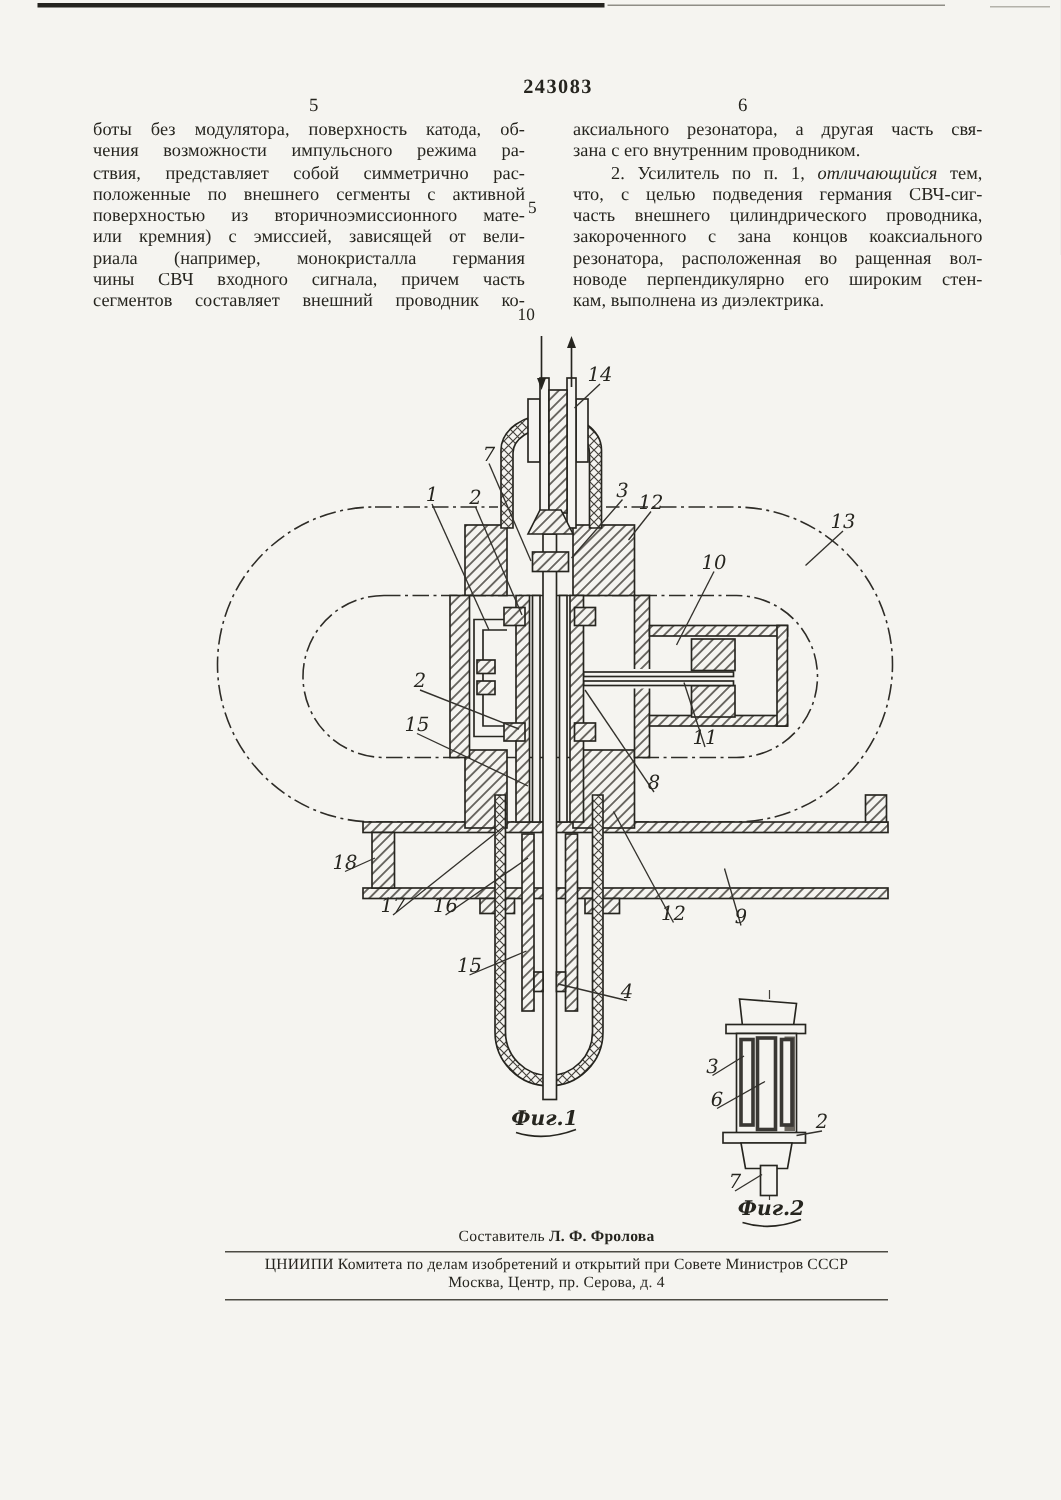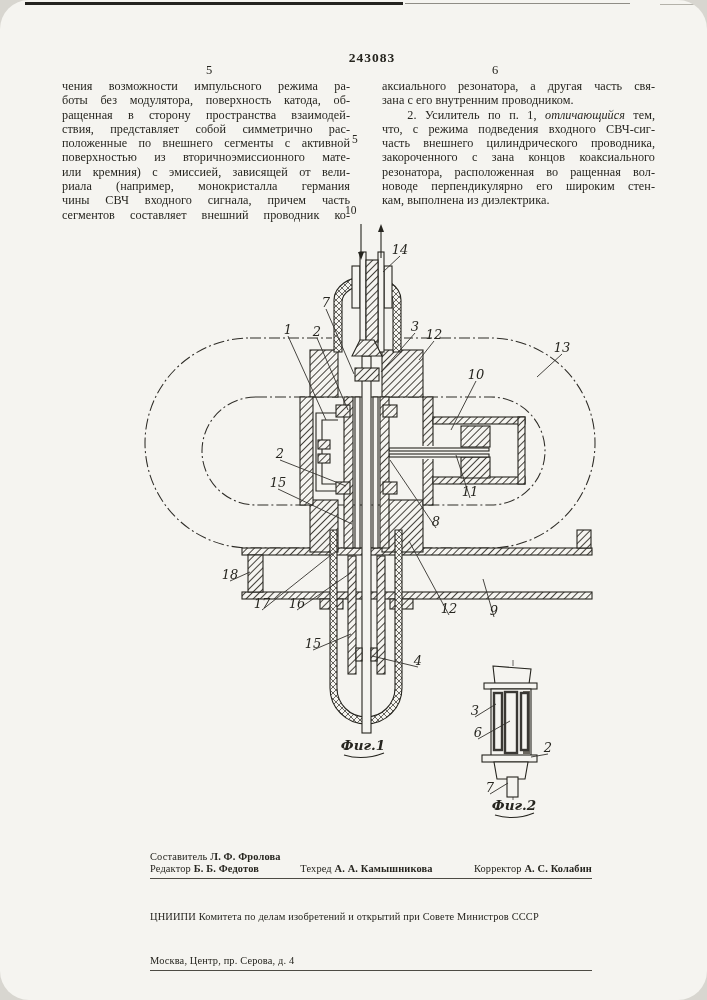--- a/index.html
+++ b/index.html
@@ -1,18 +1,18 @@
 <!DOCTYPE html>
 <html><head>
 <meta charset="utf-8">
 <style>
   html,body{margin:0;padding:0;}
   body{background:#d8d6d0;}
   #page{position:relative;width:707px;height:1000px;background:#f5f4f0;overflow:hidden;
-        font-family:"Liberation Serif", serif;color:#26251f;border-radius:29px;}
+        font-family:"Liberation Serif", serif;color:#26251f;}
   .abs{position:absolute;}
   
   .scanline1{left:25px;top:2px;width:378px;height:3px;background:#24231f;}
   .scanline2{left:405px;top:3px;width:225px;height:1px;background:#8f8d86;}
   .scanline3{left:660px;top:4px;width:40px;height:1px;background:#b4b2aa;}
   
   .patent-no{left:180px;top:50px;width:384px;text-align:center;
              font-weight:bold;font-size:13.5px;letter-spacing:1px;}
   .colno{font-size:12.5px;}
   .colno-left{left:206px;top:63px;}
@@ -35,55 +35,54 @@
   .dashdot{fill:none;stroke:#2e2c27;stroke-width:1.05;stroke-dasharray:11 3 2 3;}
   .thindash{fill:none;stroke:#44423c;stroke-width:0.8;stroke-dasharray:6 3 1.5 3;}
   .leader{stroke:#33312c;stroke-width:0.9;}
   .figlabel{font:italic 13px "DejaVu Serif", serif;fill:#26251f;text-anchor:middle;}
   .figcaption{font:italic bold 13.5px "DejaVu Serif", serif;fill:#26251f;text-anchor:middle;}
   .slot{fill:#f5f4f0;stroke:#3a3834;stroke-width:2.4;}
   .ink{fill:#26251f;}
   
   .footer{left:150px;top:819px;width:442px;font-size:10.4px;line-height:11.2px;letter-spacing:0.15px;}
   .f-row{margin-bottom:3px;}
-  .f-center{text-align:left;margin-top:32px;}
+  .f-center{text-align:center;}
   .f-3{display:flex;justify-content:space-between;}
   .f-rule{border-top:1px solid #4d4b44;margin:4px 0 3px 0;}
   .f-tight{margin-bottom:1px;}
 </style>
 </head>
 <body>
 
 <div id="page">
 
   <div class="abs scanline1"></div>
   <div class="abs scanline2"></div>
   <div class="abs scanline3"></div>
 
   <div class="abs patent-no">243083</div>
   <div class="abs colno colno-left">5</div>
   <div class="abs colno colno-right">6</div>
 
   <div class="abs col col-left">
+      <div class="tline">боты без модулятора, поверхность катода, об-</div>
       <div class="tline">чения возможности импульсного режима ра-</div>
-      <div class="tline">боты без модулятора, поверхность катода, об-</div>
-      <div class="tline">ращенная в сторону пространства взаимодей-</div>
       <div class="tline">ствия, представляет собой симметрично рас-</div>
       <div class="tline">положенные по внешнего сегменты с активной</div>
       <div class="tline">поверхностью из вторичноэмиссионного мате-</div>
       <div class="tline">или кремния) с эмиссией, зависящей от вели-</div>
       <div class="tline">риала (например, монокристалла германия</div>
       <div class="tline">чины СВЧ входного сигнала, причем часть</div>
       <div class="tline">сегментов составляет внешний проводник ко-</div>
     </div>
   <div class="abs col col-right">
       <div class="tline">аксиального резонатора, а другая часть свя-</div>
       <div class="tline endline">зана с его внутренним проводником.</div>
       <div class="tline">&nbsp;&nbsp;&nbsp;2. Усилитель по п. 1, <i>отличающийся</i> тем,</div>
-      <div class="tline">что, с режима подведения входного СВЧ-сиг-</div>
+      <div class="tline">что, с целью подведения германия СВЧ-сиг-</div>
       <div class="tline">часть внешнего цилиндрического проводника,</div>
       <div class="tline">закороченного с зана концов коаксиального</div>
       <div class="tline">резонатора, расположенная во ращенная вол-</div>
       <div class="tline">новоде перпендикулярно его широким стен-</div>
       <div class="tline endline">кам, выполнена из диэлектрика.</div>
     </div>
 
   <div class="abs marginno mno5">5</div>
   <div class="abs marginno mno10">10</div>
 
@@ -232,24 +231,19 @@
     <text class="figcaption" x="363" y="750">Фиг.1</text>
     <path class="pt" d="M344,755 Q363,761 384,753" stroke-width="0.8"></path>
     <text class="figcaption" x="514" y="810">Фиг.2</text>
     <path class="pt" d="M495,815 Q514,821 534,813" stroke-width="0.8"></path>
   </svg>
 
   <div class="abs footer">
     <div class="f-row f-center f-tight">
       <span>Составитель</span>&nbsp;<b>Л. Ф. Фролова</b>
     </div>
-    <div class="f-row f-3">
-      <span><span>Редактор</span>&nbsp;<b>Б. Б. Федотов</b></span>
-      <span><span>Техред</span>&nbsp;<b>А. А. Камышникова</b></span>
-      <span><span>Корректор</span>&nbsp;<b>А. С. Колабин</b></span>
-    </div>
     <div class="f-rule"></div>
     <div class="f-row f-center f-tight">ЦНИИПИ Комитета по делам изобретений и открытий при Совете Министров СССР</div>
     <div class="f-row f-center">Москва, Центр, пр. Серова, д. 4</div>
     <div class="f-rule"></div>
   </div>
 
 </div>
 
 </body></html>

